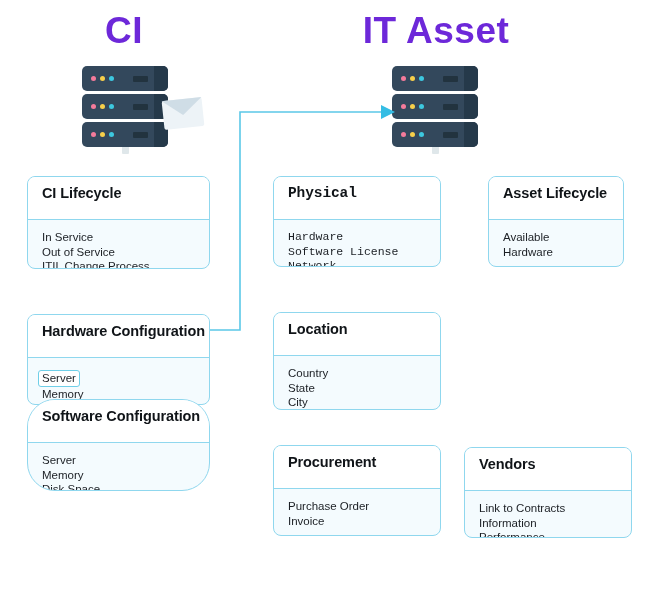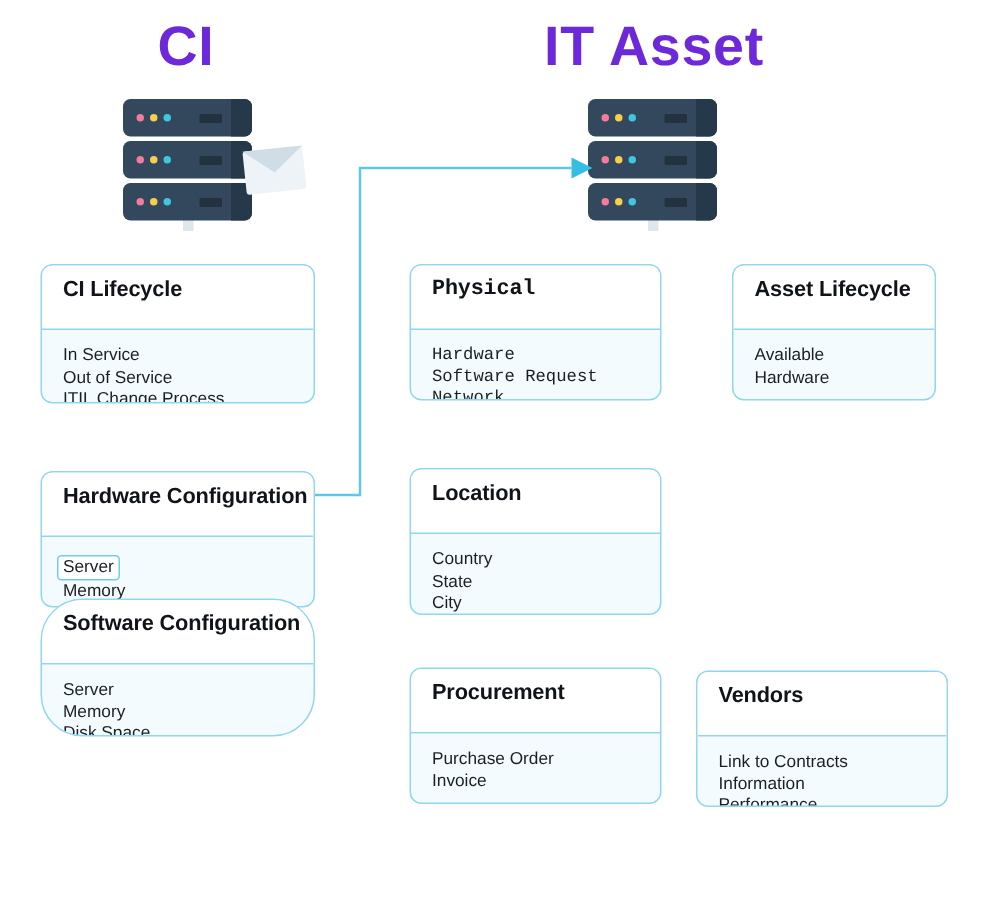--- a/index.html
+++ b/index.html
@@ -291,21 +291,21 @@
       <div class="row">Memory</div>
       <div class="row">Disk Space</div>
     </div>
   </div>
 
 
   <div class="panel" id="panel-physical">
     <div class="panel-head">Physical</div>
     <div class="panel-body">
       <div class="row">Hardware</div>
-      <div class="row">Software Request</div>
+      <div class="row">Software License</div>
       <div class="row">Network</div>
     </div>
   </div>
 
   <div class="panel" id="panel-location">
     <div class="panel-head">Location</div>
     <div class="panel-body">
       <div class="row">Country</div>
       <div class="row">State</div>
       <div class="row">City</div>

